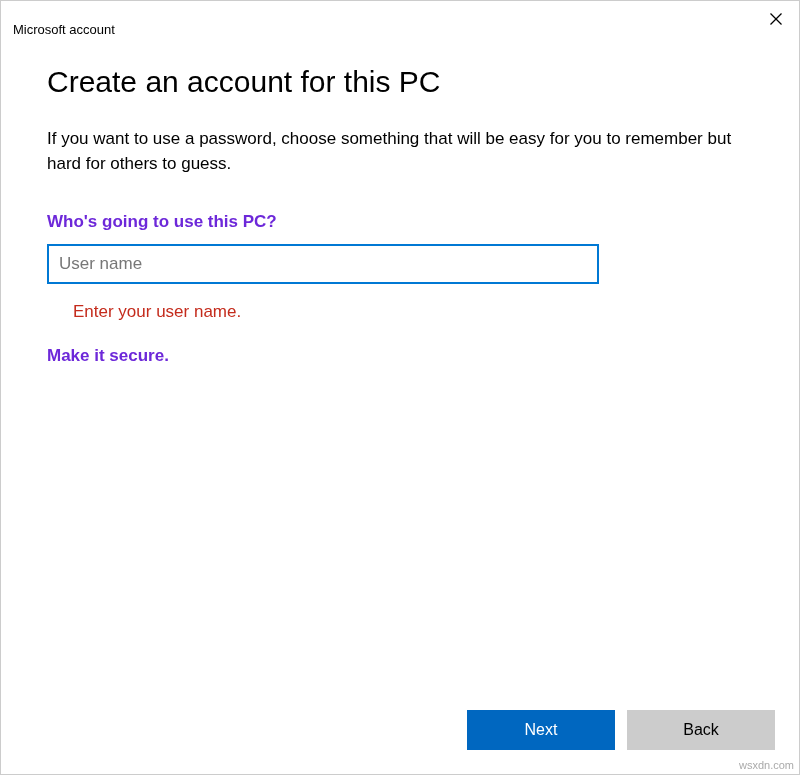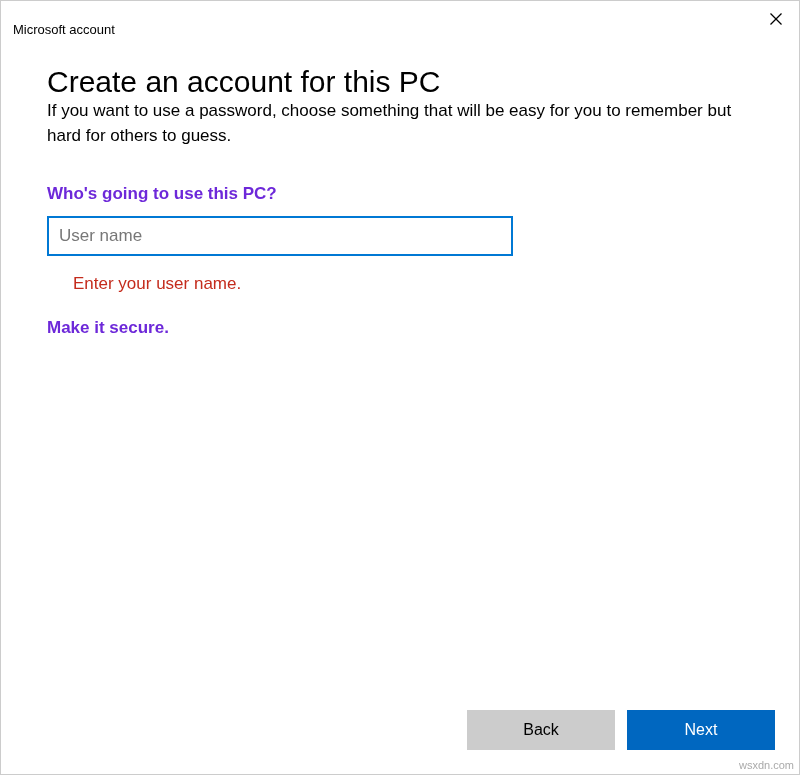--- a/index.html
+++ b/index.html
@@ -49,35 +49,36 @@
     .content {
       flex: 1;
       padding: 28px 46px 0 46px;
       display: flex;
       flex-direction: column;
     }
     .heading {
       font-size: 30px;
       font-weight: 400;
       color: #000;
+      margin-bottom: 28px;
     }
     .description {
       font-size: 17px;
       color: #000;
       line-height: 1.45;
       margin-bottom: 36px;
     }
     .section-label {
       font-size: 17px;
       font-weight: 600;
       color: #6d28d9;
       margin-bottom: 12px;
     }
     .input {
-      width: 466px;
+      width: 552px;
       height: 40px;
       border: 2px solid #999;
       padding: 0 10px;
       font-size: 17px;
       font-family: inherit;
       color: #000;
       outline: none;
       background: #fff;
     }
     .input::placeholder {
@@ -146,18 +147,18 @@
     <p class="description">If you want to use a password, choose something that will be easy for you to remember but hard for others to guess.</p>
 
     <div class="section-label">Who's going to use this PC?</div>
     <input type="text" class="input focused" placeholder="User name" style="">
     <div class="error-text">Enter your user name.</div>
 
     <div class="section-label">Make it secure.</div>
   </div>
 
   <div class="footer">
+    <button class="btn btn-primary">Next</button>
     <button class="btn btn-secondary">Back</button>
-    <button class="btn btn-primary">Next</button>
   </div>
 </div>
 
 <div class="watermark">wsxdn.com</div>
 
 </body></html>

